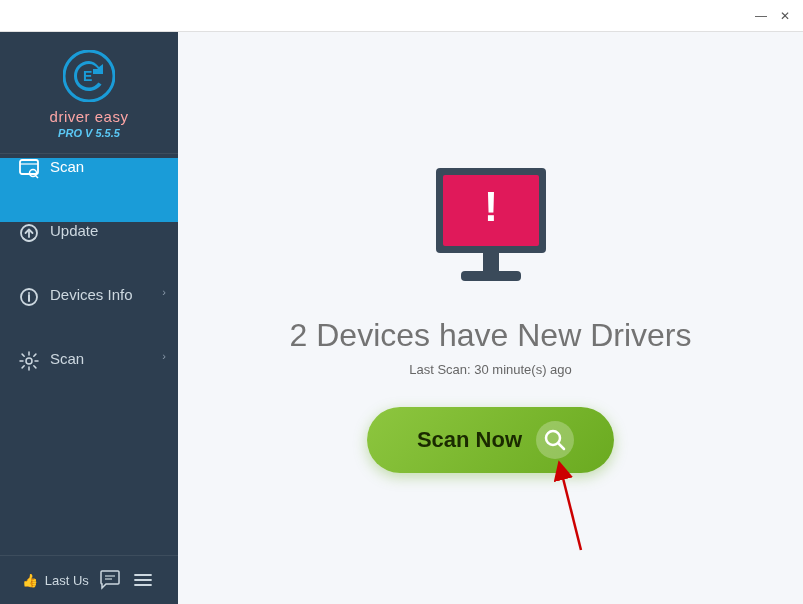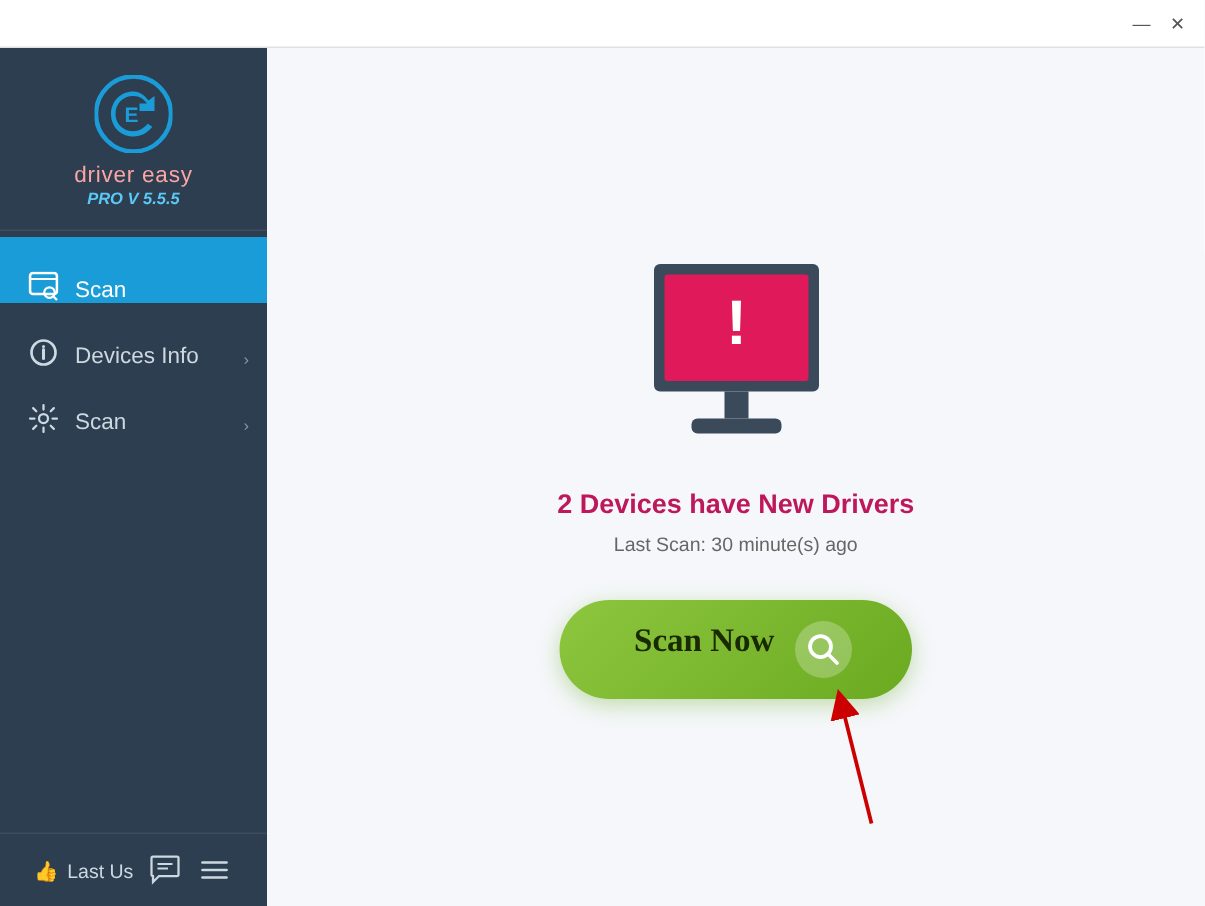--- a/index.html
+++ b/index.html
@@ -81,23 +81,23 @@
       font-style: italic;
     }
 
     .sidebar-nav {
       flex: 1;
       padding-top: 4px;
     }
 
     .nav-item {
       display: flex;
-      align-items: flex-end;
+      align-items: flex-start;
       padding: 0 18px;
-      height: 44px;
+      height: 64px;
       cursor: pointer;
       color: #cdd8e0;
       font-size: 15px;
       font-weight: 500;
       position: relative;
       transition: background 0.15s;
     }
     .nav-item.active {
       background: #1a9cd8;
       color: #fff;
@@ -155,45 +155,45 @@
       position: relative;
       padding: 20px;
     }
 
     .monitor-wrapper {
       margin-bottom: 20px;
       position: relative;
     }
 
     .status-title {
-      color: #be185d;
-      font-size: 18px;
-      font-weight: 700;
+      color: #737373;
+      font-size: 32px;
+      font-weight: 400;
       text-align: center;
       margin-bottom: 8px;
     }
 
     .last-scan {
       color: #666;
       font-size: 13px;
       text-align: right;
       margin-bottom: 30px;
     }
 
     .scan-now-btn {
       background: linear-gradient(135deg, #8dc63f, #6aaa20);
       border: none;
       border-radius: 40px;
       padding: 14px 40px 14px 50px;
       display: flex;
+      align-items: center;
       gap: 14px;
       cursor: pointer;
       box-shadow: 0 4px 14px rgba(100,170,30,0.35);
       position: relative;
-      font-family: Liberation Serif, serif;
     }
 
     .scan-now-text {
       color: #1a2a00;
       font-size: 22px;
       font-weight: 800;
     }
 
     .search-icon-circle {
       width: 38px;
@@ -242,20 +242,31 @@
           <svg width="20" height="20" viewBox="0 0 20 20" fill="none" xmlns="http://www.w3.org/2000/svg">
             <rect x="1" y="1" width="18" height="14" rx="2" stroke="white" stroke-width="1.8" fill="none"></rect>
             <line x1="1" y1="5" x2="19" y2="5" stroke="white" stroke-width="1.2"></line>
             <circle cx="14" cy="14" r="3.5" stroke="white" stroke-width="1.5" fill="none"></circle>
             <line x1="16.5" y1="16.5" x2="19" y2="19" stroke="white" stroke-width="1.5"></line>
           </svg>
         </span>
         <span>Scan</span>
       </div>
 
+      <div class="nav-item">
+        <span class="nav-icon">
+          <svg width="20" height="20" viewBox="0 0 20 20" fill="none" xmlns="http://www.w3.org/2000/svg">
+            <circle cx="10" cy="10" r="8" stroke="#cdd8e0" stroke-width="1.8" fill="none"></circle>
+            <path d="M6.5 10 L10 6.5 L13.5 10" stroke="#cdd8e0" stroke-width="1.8" stroke-linecap="round" stroke-linejoin="round" fill="none"></path>
+            <line x1="10" y1="7" x2="10" y2="14" stroke="#cdd8e0" stroke-width="1.8" stroke-linecap="round"></line>
+            <path d="M4 15 Q7 18 10 18 Q13 18 16 15" stroke="#cdd8e0" stroke-width="1.5" stroke-linecap="round" fill="none"></path>
+          </svg>
+        </span>
+        <span>Update</span>
+      </div>
 
       <div class="nav-item">
         <span class="nav-icon">
           <svg width="20" height="20" viewBox="0 0 20 20" fill="none" xmlns="http://www.w3.org/2000/svg">
             <circle cx="10" cy="10" r="8" stroke="#cdd8e0" stroke-width="1.8" fill="none"></circle>
             <line x1="10" y1="8" x2="10" y2="14" stroke="#cdd8e0" stroke-width="2" stroke-linecap="round"></line>
             <circle cx="10" cy="6" r="1" fill="#cdd8e0"></circle>
           </svg>
         </span>
         <span>Devices Info</span>

